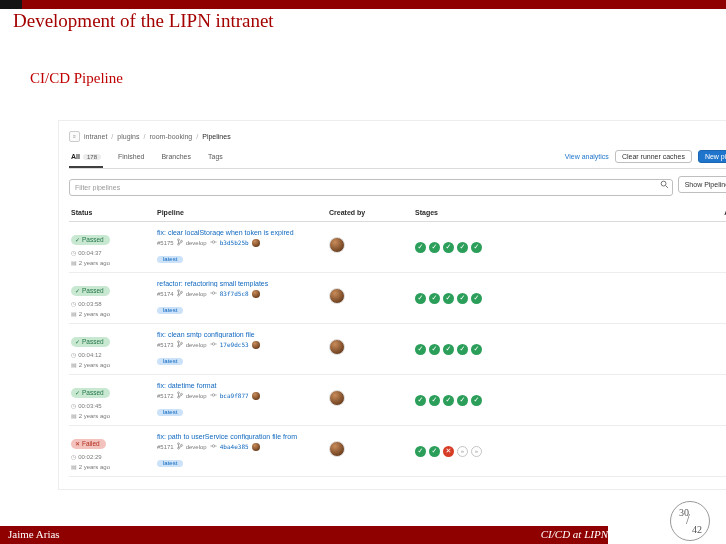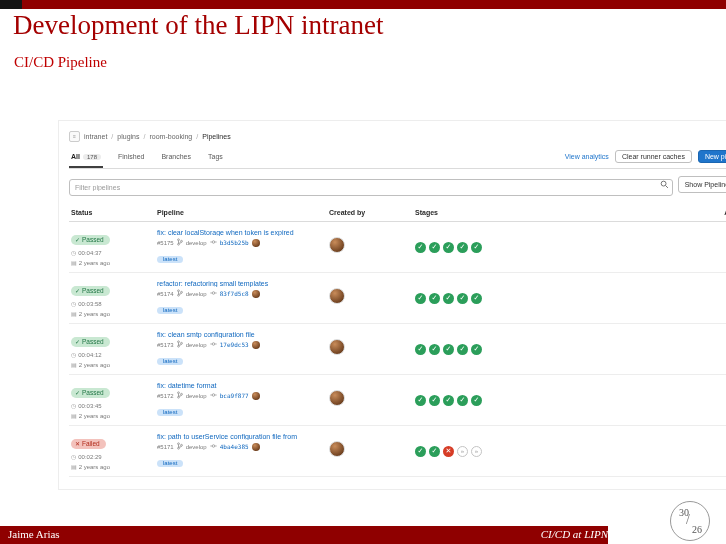--- a/index.html
+++ b/index.html
@@ -3,22 +3,22 @@
 <meta charset="utf-8">
 <style>
   html,body{margin:0;padding:0;}
   body{
     width:726px;height:544px;position:relative;overflow:hidden;
     background:#ffffff;font-family:"Liberation Serif", serif;
   }
   
   .top-bar{position:absolute;top:0;left:0;width:726px;height:9px;background:#8f0000;}
   .top-bar-black{position:absolute;top:0;left:0;width:22px;height:9px;background:#141414;}
-  .slide-title{position:absolute;left:13px;top:10px;margin:0;font-size:27px;font-weight:normal;color:#a40000;white-space:nowrap;text-align:center;}
-  .slide-subtitle{position:absolute;left:14px;top:54px;margin:0;font-size:15px;font-weight:normal;color:#bf0000;}
+  .slide-title{position:absolute;left:13px;top:10px;margin:0;font-size:19px;font-weight:normal;color:#a40000;white-space:nowrap;text-align:center;}
+  .slide-subtitle{position:absolute;left:14px;top:54px;margin:16px;font-size:15px;font-weight:normal;color:#bf0000;}
   .footer{position:absolute;bottom:0;left:0;width:608px;height:18px;background:#8f0000;color:#fff;font-size:11px;}
   .footer-author{position:absolute;left:8px;top:2px;}
   .footer-title{position:absolute;left:0;right:0;top:2px;text-align:right;font-style:italic;}
   .page-circle{position:absolute;right:16px;bottom:3px;width:38px;height:38px;border:1px solid #999;border-radius:50%;background:#fff;color:#555;z-index:3;}
   .page-num{position:absolute;font-size:10px;}
   .page-num.cur{left:8px;top:5px;}
   .page-num.tot{right:7px;bottom:5px;}
   .page-slash{position:absolute;left:15px;top:10px;font-size:14px;color:#777;}
 
   
@@ -466,16 +466,16 @@
   </div>
 
   <div class="footer">
     <span class="footer-author">Jaime Arias</span>
     <span class="footer-title">CI/CD at LIPN</span>
   </div>
 
   <div class="page-circle">
     <span class="page-num cur">30</span>
     <span class="page-slash">/</span>
-    <span class="page-num tot">26</span>
+    <span class="page-num tot">42</span>
   </div>
 
 </div>
 
 </body></html>

